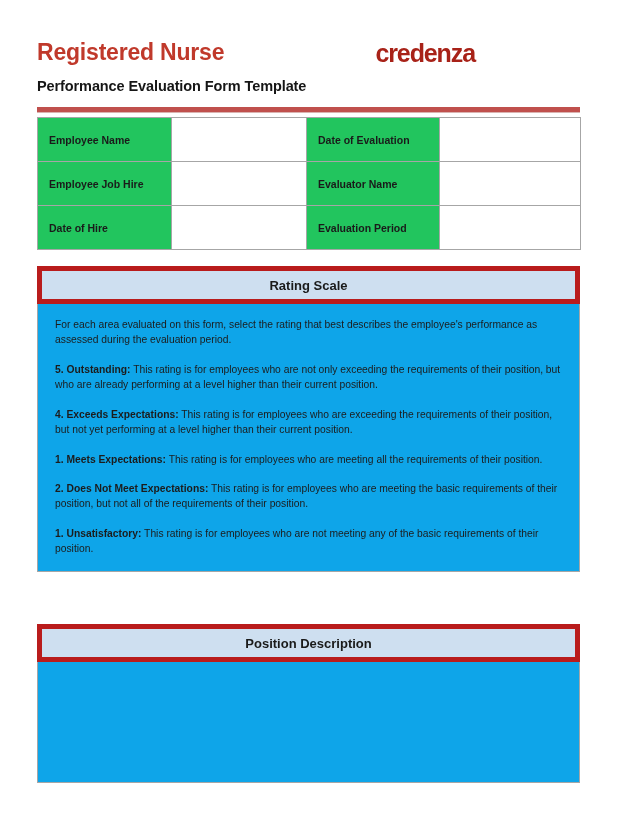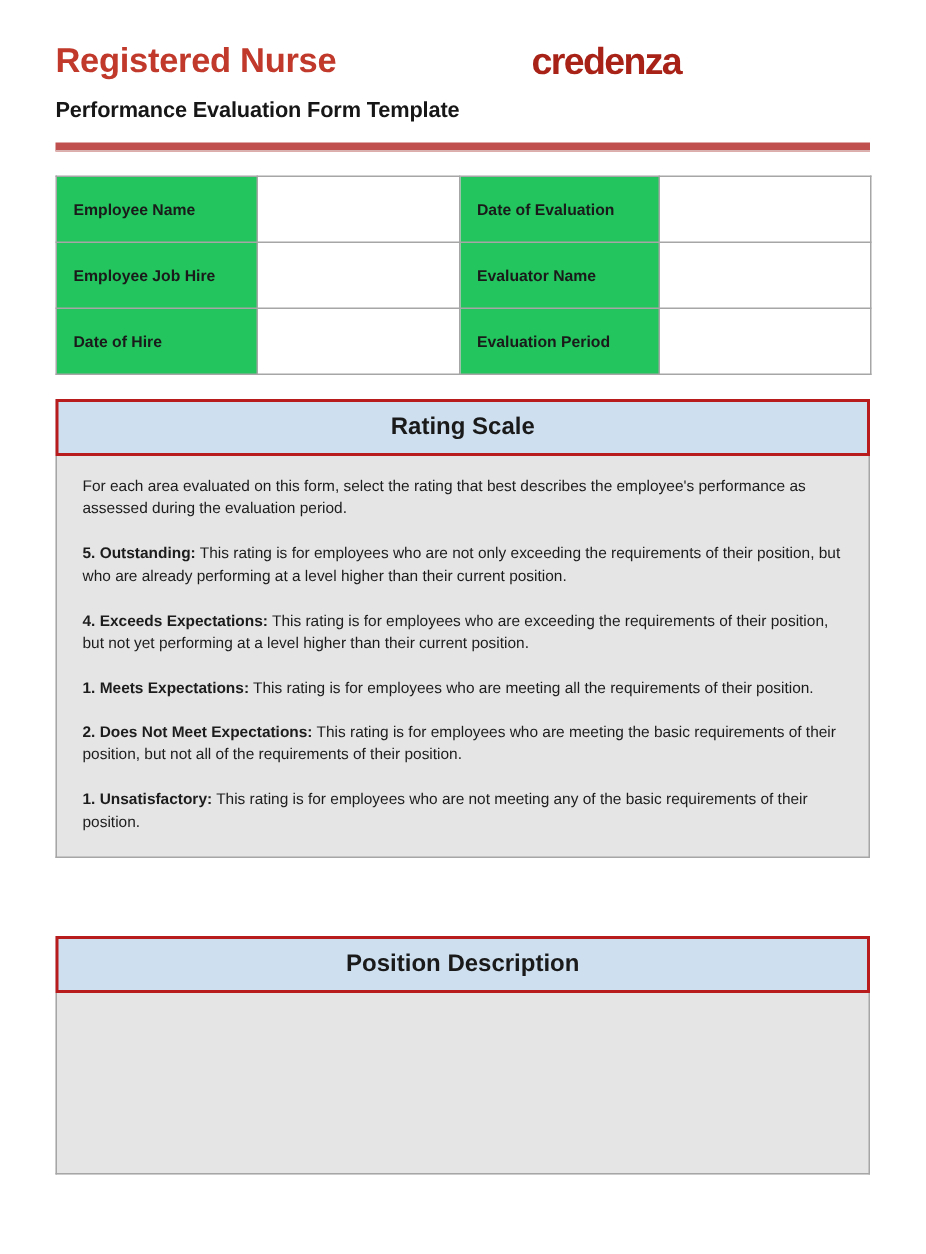--- a/index.html
+++ b/index.html
@@ -21,23 +21,24 @@
     height: 836px;
     background: #ffffff;
     box-sizing: border-box;
     overflow: hidden;
   }
 
   
   .header {
     position: absolute;
     left: 0;
-    top: 0;
+    top: 12px;
     width: 495px;
     height: 108px;
+    padding-left: 21px;
   }
   .doc-title {
     position: absolute;
     left: 37px;
     top: 28px;
     font-size: 23px;
     font-weight: bold;
     color: #c0392b;
     letter-spacing: -0.2px;
     line-height: 1.1;
@@ -109,33 +110,33 @@
   .panel {
     position: absolute;
     left: 37px;
     width: 543px;
     box-sizing: border-box;
   }
   .panel-head {
     box-sizing: border-box;
     width: 100%;
     background: #cedff0;
-    border: 2px solid #b91c1c;
+    border: 5px solid #b91c1c;
     height: 38px;
     display: flex;
     align-items: center;
     justify-content: center;
-    font-size: 16px;
+    font-size: 13px;
     font-weight: bold;
     color: #1a1a1a;
   }
   .panel-body {
     box-sizing: border-box;
     width: 100%;
-    background: #e5e5e5;
+    background: #0ea5e9;
     border: 1px solid #a6a6a6;
     border-top: none;
   }
 
   
   .rating-panel { top: 266px; }
   .rating-body {
     padding: 14px 17px 14px 17px;
   }
   .rating-body p {

